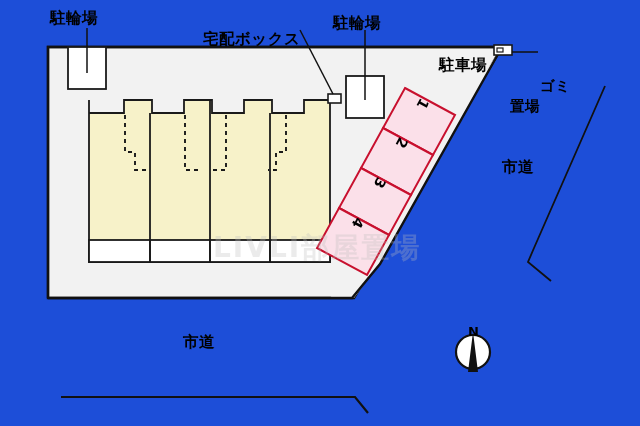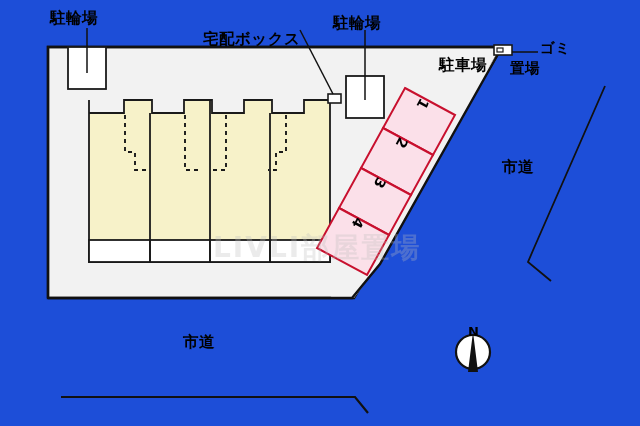--- a/index.html
+++ b/index.html
@@ -27,21 +27,21 @@
   .lbl {
     position: absolute;
     font-family: "DejaVu Sans", "Liberation Sans", sans-serif;
     color: #000000;
     font-weight: 700;
     white-space: pre;
     line-height: 1.12;
     letter-spacing: 0.5px;
   }
   .lbl-16 { font-size: 15.5px; }
-  .lbl-15 { font-size: 14.5px; }
+  .lbl-15 { font-size: 14.5px; margin-top: 38px; }
   .lbl-14 { font-size: 14px; }
   .compass-n {
     position: absolute;
     font-size: 13px;
     font-weight: 700;
     color: #000;
   }
   .wm {
     position: absolute;
     font-size: 28px;

